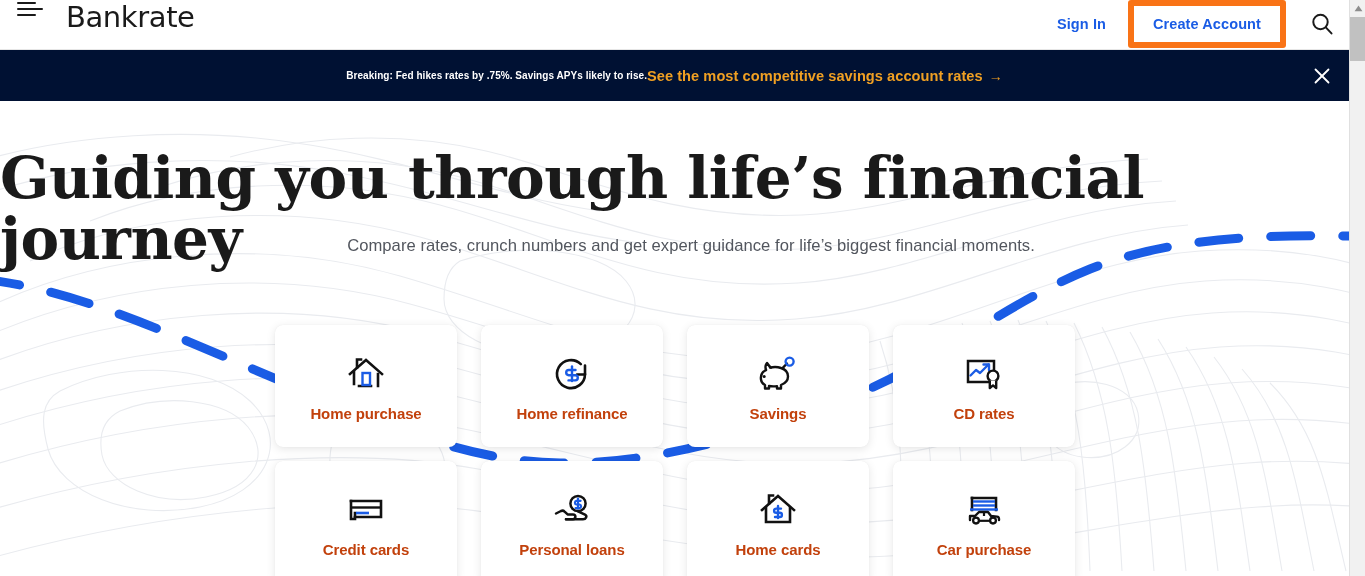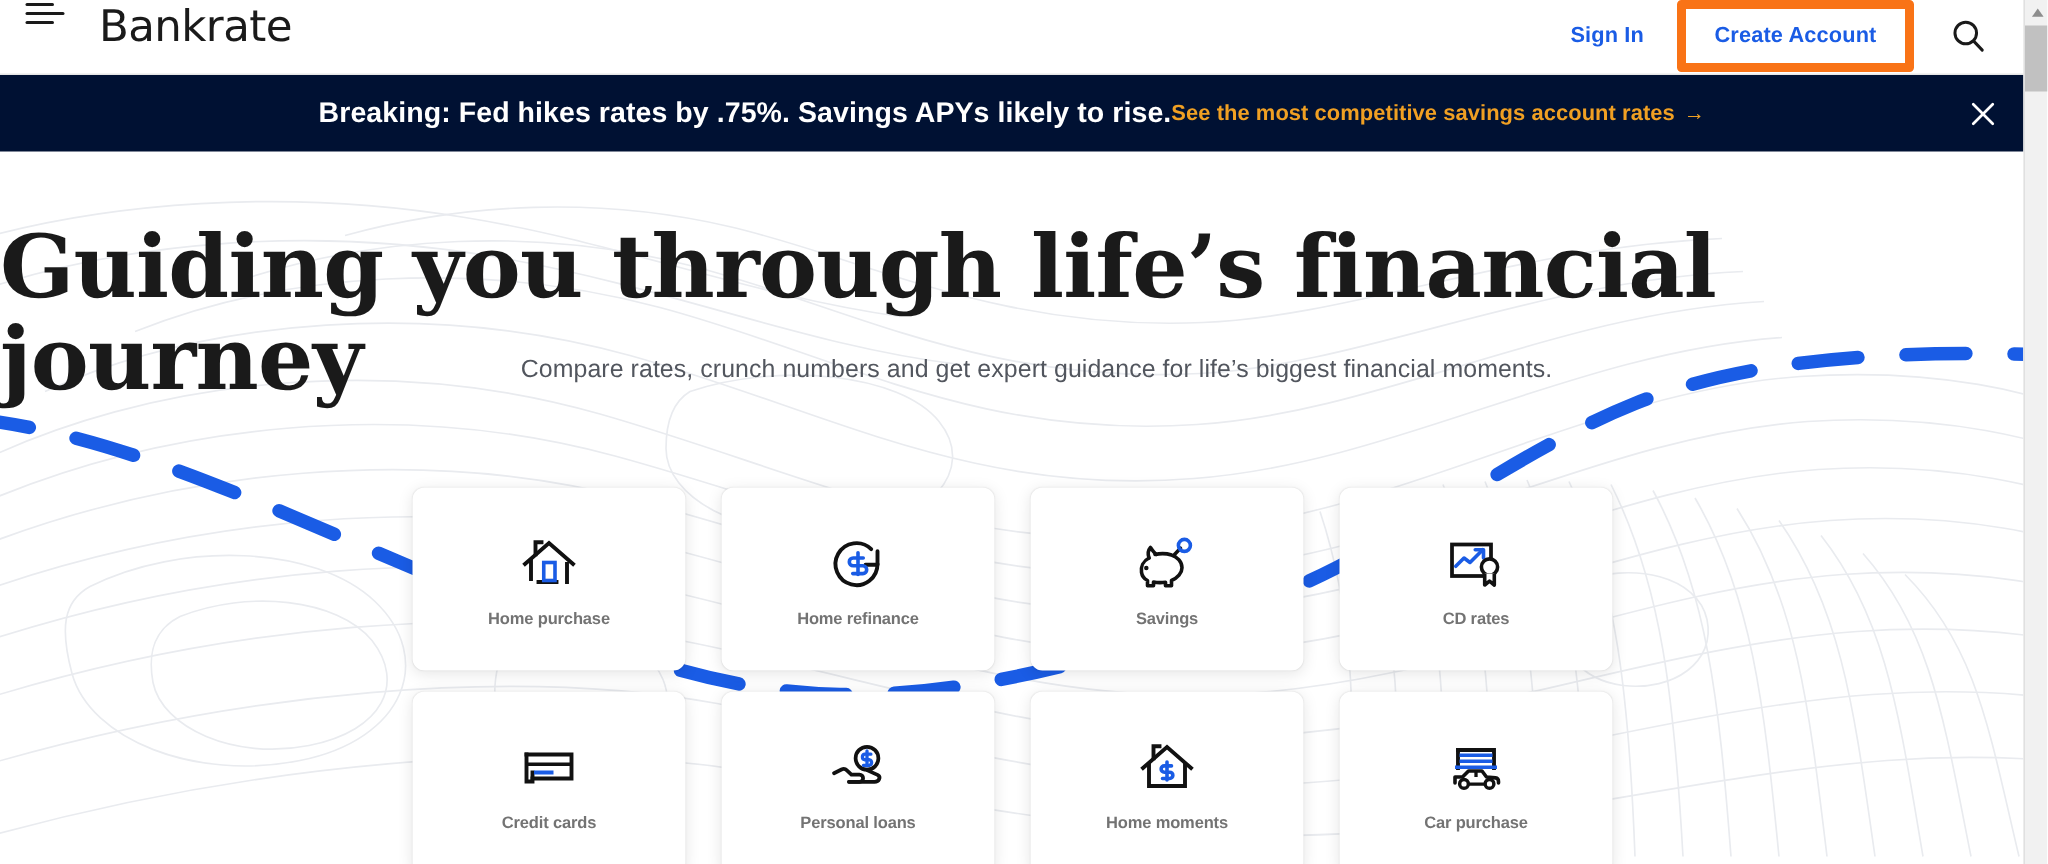--- a/index.html
+++ b/index.html
@@ -31,21 +31,21 @@
 
   .brand {
     margin-left: 23px;
     font-size: 29px; letter-spacing: -0.4px;
     color: #1a1a1a; font-weight: 400;
     font-family: "DejaVu Sans", sans-serif;
   }
 
   .header-right {
     margin-left: auto; display: flex; align-items: center; gap: 0;
-    padding-right: 24px;
+    padding-right: 14px;
   }
   .signin {
     font-size: 14.5px; font-weight: bold; color: #1a5ce5;
     margin-right: 22px; cursor: pointer; letter-spacing: 0.1px;
   }
   .create-account {
     border: 6px solid #f97316; color: #1a5ce5;
     font-size: 14.5px; font-weight: bold; letter-spacing: 0.1px;
     padding: 10px 19px; border-radius: 3px; background: #fff;
     cursor: pointer; white-space: nowrap;
@@ -53,21 +53,21 @@
   .search-btn { margin-left: 23px; cursor: pointer; display:flex; align-items:center; }
 
   
   .banner {
     position: absolute; top: 50px; left: 0; width: 1349px; height: 51px;
     background: #001133;
     display: flex; align-items: center; justify-content: center;
     z-index: 35;
   }
   .banner-text {
-    color: #ffffff; font-size: 19px; font-weight: bold; letter-spacing: 0.05px;
+    color: #ffffff; font-size: 10px; font-weight: bold; letter-spacing: 0.05px;
   }
   .banner-link {
     color: #f0a023; font-size: 14.6px; font-weight: bold; 
     cursor: pointer; letter-spacing: 0.05px;
   }
   .banner-link .arr { margin-left: 6px; font-size: 14px; }
   .banner-close {
     position: absolute; right: 16px; top: 50%; transform: translateY(-50%);
     width: 22px; height: 22px; cursor: pointer;
     display: flex; align-items: center; justify-content: center;
@@ -106,21 +106,21 @@
   }
   .card {
     width: 182px; height: 122px; background: #ffffff;
     border-radius: 8px;
     box-shadow: 0 2px 10px rgba(0,0,0,0.10), 0 0 1px rgba(0,0,0,0.08);
     display: flex; flex-direction: column;
     align-items: center; justify-content: center;
     cursor: pointer;
   }
   .card .ico { height: 46px; display:flex; align-items:center; justify-content:center; margin-bottom: 8px; }
-  .card .lbl { font-size: 11px; font-weight: bold; color: #737373; letter-spacing: -0.1px; }
+  .card .lbl { font-size: 15px; font-weight: bold; color: #c2410c; letter-spacing: -0.1px; }
 
   
   .scrollbar {
     position: absolute; top: 0; right: 0; width: 16px; height: 576px;
     background: #f1f1f1; border-left: 1px solid #e0e0e0; z-index: 60;
   }
   .sb-up {
     position: absolute; top: 0; left: 0; width: 16px; height: 17px;
     background: #f1f1f1; display:flex; align-items:center; justify-content:center;
   }
@@ -295,21 +295,21 @@
       <div class="card">
         <div class="ico">
           <svg width="40" height="38" viewBox="0 0 40 38" fill="none">
             <path d="M4,19 L20,5 L36,19" stroke="#111" stroke-width="2.6" stroke-linecap="square"></path>
             <path d="M11,12.5 L11,4.5 L15,4.5" stroke="#111" stroke-width="2.6" stroke-linecap="square"></path>
             <path d="M8,17 L8,31 L32,31 L32,17" stroke="#111" stroke-width="2.6" stroke-linecap="square"></path>
             <path d="M20,15 L20,27" stroke="#1a5ce5" stroke-width="2.4" stroke-linecap="round"></path>
             <path d="M23,17.6 L18.2,17.6 A2.1,2.1 0 0 0 18.2,21.8 L21.8,21.8 A2.1,2.1 0 0 1 21.8,26 L17,26" stroke="#1a5ce5" stroke-width="2.4" stroke-linecap="round"></path>
           </svg>
         </div>
-        <div class="lbl">Home moments</div>
+        <div class="lbl">Home cards</div>
       </div>
 
       <div class="card">
         <div class="ico">
           <svg width="44" height="38" viewBox="0 0 44 38" fill="none">
             <path d="M10,7 L34,7 L34,19" stroke="#111" stroke-width="2.6" stroke-linecap="square"></path>
             <path d="M10,7 L10,19" stroke="#111" stroke-width="2.6" stroke-linecap="square"></path>
             <line x1="11" y1="10.5" x2="33" y2="10.5" stroke="#1a5ce5" stroke-width="2.4"></line>
             <line x1="11" y1="14.5" x2="33" y2="14.5" stroke="#1a5ce5" stroke-width="2.4"></line>
             <line x1="8" y1="18.5" x2="36" y2="18.5" stroke="#1a5ce5" stroke-width="2.4"></line>

